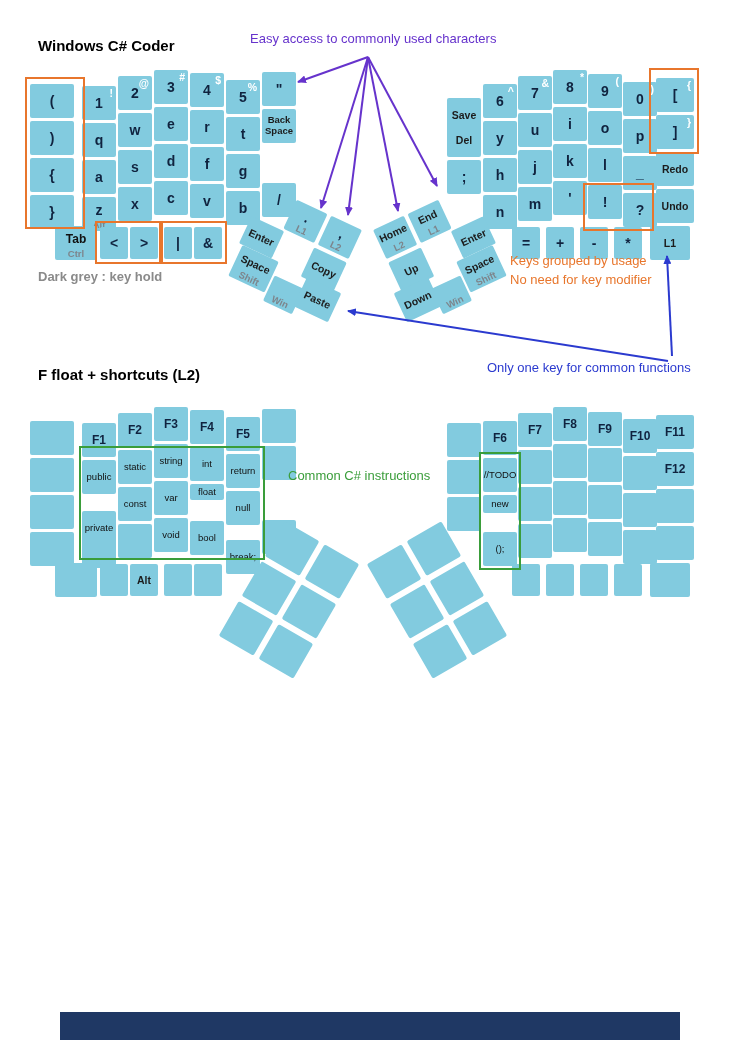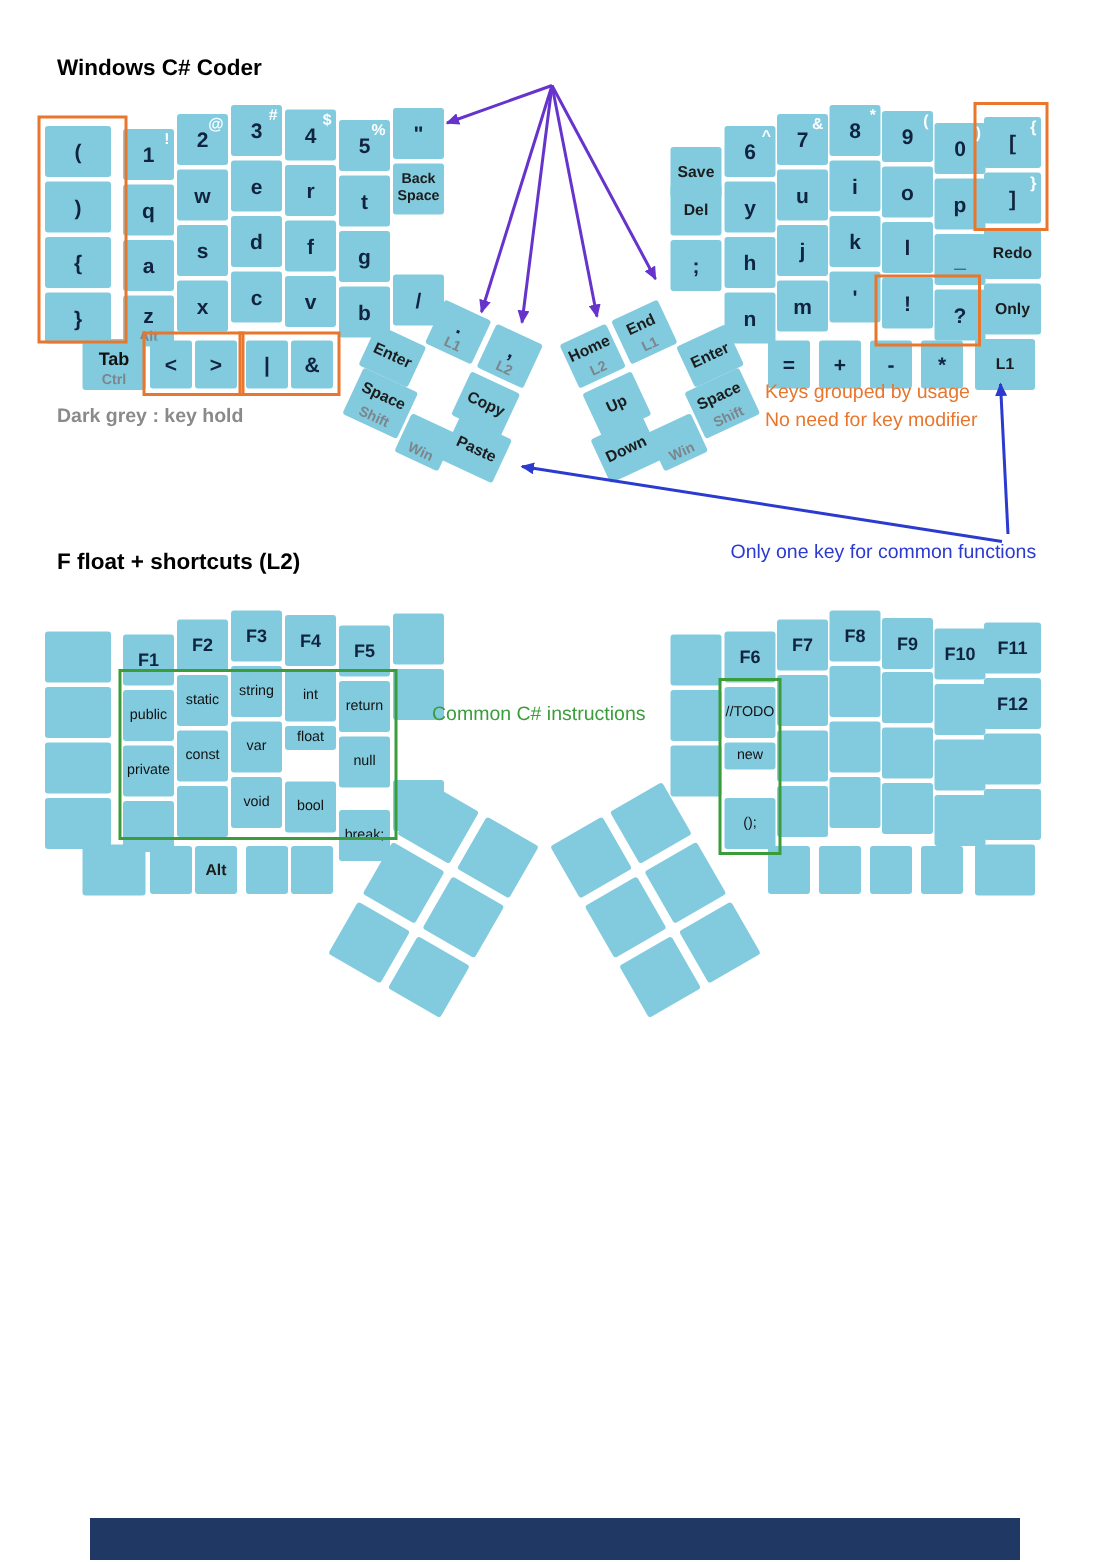--- a/index.html
+++ b/index.html
@@ -50,20 +50,21 @@
                 background:var(--footer); z-index:2; }
 </style>
 </head>
 <body>
 
 <div class="page">
 
   <h1 class="title t1">Windows C# Coder</h1>
   <h2 class="title t2">F float + shortcuts (L2)</h2>
 
+  <div class="note note-purple">Easy access to commonly used characters</div>
   <div class="note note-gray">Dark grey : key hold</div>
   <div class="note note-orange1">Keys grouped by usage</div>
   <div class="note note-orange2">No need for key modifier</div>
   <div class="note note-blue">Only one key for common functions</div>
   <div class="note note-green">Common C# instructions</div>
 
   <div id="keys">
       <div class="kgroup">
         <div class="key letter" style="left: 30px; top: 84px; width: 44px; height: 34px;">
           <span class="kmain">(</span>
@@ -249,21 +250,21 @@
         <div class="key letter" style="left: 553px; top: 181px; width: 34px; height: 34px;">
           <span class="kmain">'</span>
         </div>
         <div class="key letter" style="left: 588px; top: 185px; width: 34px; height: 34px;">
           <span class="kmain">!</span>
         </div>
         <div class="key letter" style="left: 623px; top: 193px; width: 34px; height: 34px;">
           <span class="kmain">?</span>
         </div>
         <div class="key word" style="left: 656px; top: 189px; width: 38px; height: 34px;">
-          <span class="kmain">Only</span>
+          <span class="kmain">Undo</span>
         </div>
         <div class="key letter" style="left: 512px; top: 227px; width: 28px; height: 32px;">
           <span class="kmain">=</span>
         </div>
         <div class="key letter" style="left: 546px; top: 227px; width: 28px; height: 32px;">
           <span class="kmain">+</span>
         </div>
         <div class="key letter" style="left: 580px; top: 227px; width: 28px; height: 32px;">
           <span class="kmain">-</span>
         </div>
@@ -355,21 +356,21 @@
           <span class="kmain">string</span>
         </div>
         <div class="key kw" style="left: 190px; top: 447px; width: 34px; height: 34px;">
           <span class="kmain">int</span>
         </div>
         <div class="key kw" style="left: 226px; top: 454px; width: 34px; height: 34px;">
           <span class="kmain">return</span>
         </div>
         <div class="key letter" style="left: 262px; top: 446px; width: 34px; height: 34px;"></div>
         <div class="key letter" style="left: 30px; top: 495px; width: 44px; height: 34px;"></div>
-        <div class="key kw" style="left: 82px; top: 497px; width: 34px; height: 34px;">
+        <div class="key kw" style="left: 82px; top: 511px; width: 34px; height: 34px;">
           <span class="kmain">private</span>
         </div>
         <div class="key kw" style="left: 118px; top: 487px; width: 34px; height: 34px;">
           <span class="kmain">const</span>
         </div>
         <div class="key kw" style="left: 154px; top: 481px; width: 34px; height: 34px;">
           <span class="kmain">var</span>
         </div>
         <div class="key kw" style="left: 190px; top: 484px; width: 34px; height: 16px;">
           <span class="kmain">float</span>

